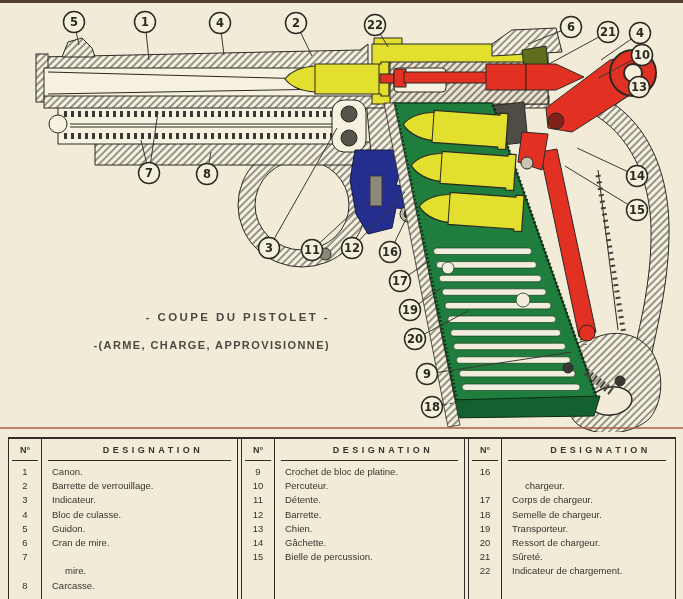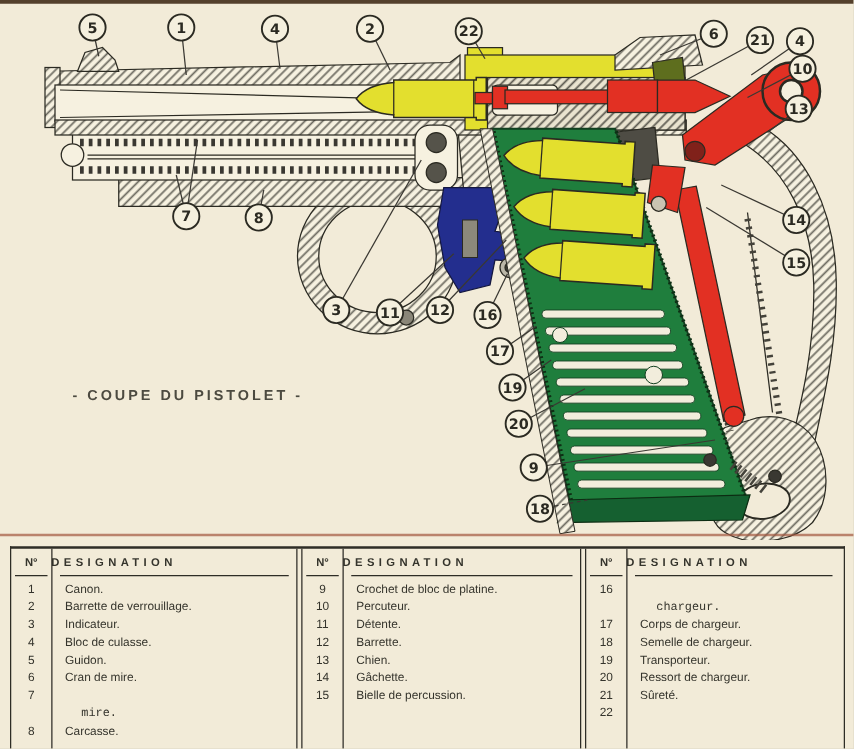--- a/index.html
+++ b/index.html
@@ -1,40 +1,40 @@
 <!DOCTYPE html>
 <html><head>
 <meta charset="utf-8">
 <style>
   html,body{margin:0;padding:0;background:#d8d2c0;}
   .page{position:relative;width:683px;height:599px;background:#f2ebd8;overflow:hidden;
         font-family:"Liberation Sans",sans-serif;}
   .top-edge{position:absolute;left:0;top:0;width:683px;height:3px;background:#54402c;}
   .mid-rule{position:absolute;left:0;top:427px;width:683px;height:2px;background:#a2573f;opacity:.7;}
   svg{position:absolute;left:0;top:0;}
-  .caption{position:absolute;left:58px;top:311px;width:272px;text-align:left;color:#4c4a40;}
+  .caption{position:absolute;left:58px;top:311px;width:272px;text-align:right;color:#4c4a40;}
   .caption .l1{font-size:11.5px;font-weight:bold;letter-spacing:2.4px;}
   .caption .l2{margin-top:16px;font-size:11px;font-weight:bold;letter-spacing:1.4px;white-space:nowrap;}
   .tablewrap{position:absolute;left:8px;top:437px;width:666px;height:160px;display:flex;
              border-top:2.5px solid #2e2d26;border-left:1.3px solid #2e2d26;border-right:1.3px solid #2e2d26;
              color:#35342c;}
   .tgroup{position:relative;flex:none;display:flex;flex-direction:column;}
   .g1{width:228px}.g2{width:222px}.g3{width:203px}
   .gdiv{width:3px;border-left:1.3px solid #2e2d26;border-right:1.3px solid #2e2d26;}
   .vline{position:absolute;left:32px;top:0;bottom:0;width:1.3px;background:#2e2d26;}
   .thead{display:flex;height:21px;align-items:center;font-size:9px;font-weight:bold;}
   .hnum{width:32px;text-align:center;flex:none;}
-  .hdes{flex:1;letter-spacing:3.5px;}
+  .hdes{flex:1;text-align:center;letter-spacing:3.5px;padding-left:28px;}
   .hrule-num{position:absolute;top:21px;left:3px;width:26px;height:1.3px;background:#2e2d26;}
   .hrule-des{position:absolute;top:21px;left:39px;right:6px;height:1.3px;background:#2e2d26;}
   .trows{margin-top:5px;font-size:9.5px;line-height:14.2px;}
   .trow{display:flex;}
   .tnum{width:32px;text-align:center;flex:none;}
   .tdes{padding-left:11px;white-space:nowrap;}
-  .tdes.wrap2{padding-left:24px;font-family:Liberation Mono, monospace;}
+  .tdes.wrap2{padding-left:24px;}
 </style>
 </head>
 <body>
 
 <div class="page">
   <div class="top-edge"></div>
 
   <svg width="683" height="432" viewBox="0 0 683 432">
     <defs>
       <pattern id="ht" patternUnits="userSpaceOnUse" width="5" height="5" patternTransform="rotate(45)">
@@ -278,20 +278,21 @@
         <line x1="432" y1="407" x2="470" y2="400" stroke="#3a3832" stroke-width="1" stroke-dasharray="3 3"></line>
         <g>
           <circle cx="432" cy="407" r="10.5" fill="#f5f0de" stroke="#2b2a22" stroke-width="1.5"></circle>
           <text x="432" y="411" text-anchor="middle" font-size="11.5" font-weight="bold" fill="#2b2a22" font-family="&quot;DejaVu Sans&quot;, sans-serif">18</text>
         </g>
       </g>
   </svg>
 
   <div class="caption">
     <div class="l1">- COUPE DU PISTOLET -</div>
+    <div class="l2">-(ARME, CHARGE, APPROVISIONNE)</div>
   </div>
 
   <div class="mid-rule"></div>
 
   <div class="tablewrap" id="legend-table">
       <div class="tgroup g1">
         <div class="vline"></div>
         <div class="hrule-num"></div>
         <div class="hrule-des"></div>
         <div class="thead">
@@ -408,17 +409,18 @@
           <div class="trow">
             <span class="tnum">20</span>
             <span class="tdes">Ressort de chargeur.</span>
           </div>
           <div class="trow">
             <span class="tnum">21</span>
             <span class="tdes">Sûreté.</span>
           </div>
           <div class="trow">
             <span class="tnum">22</span>
+            <span class="tdes">Indicateur de chargement.</span>
           </div>
         </div>
       </div>
     </div>
 </div>
 
 </body></html>

